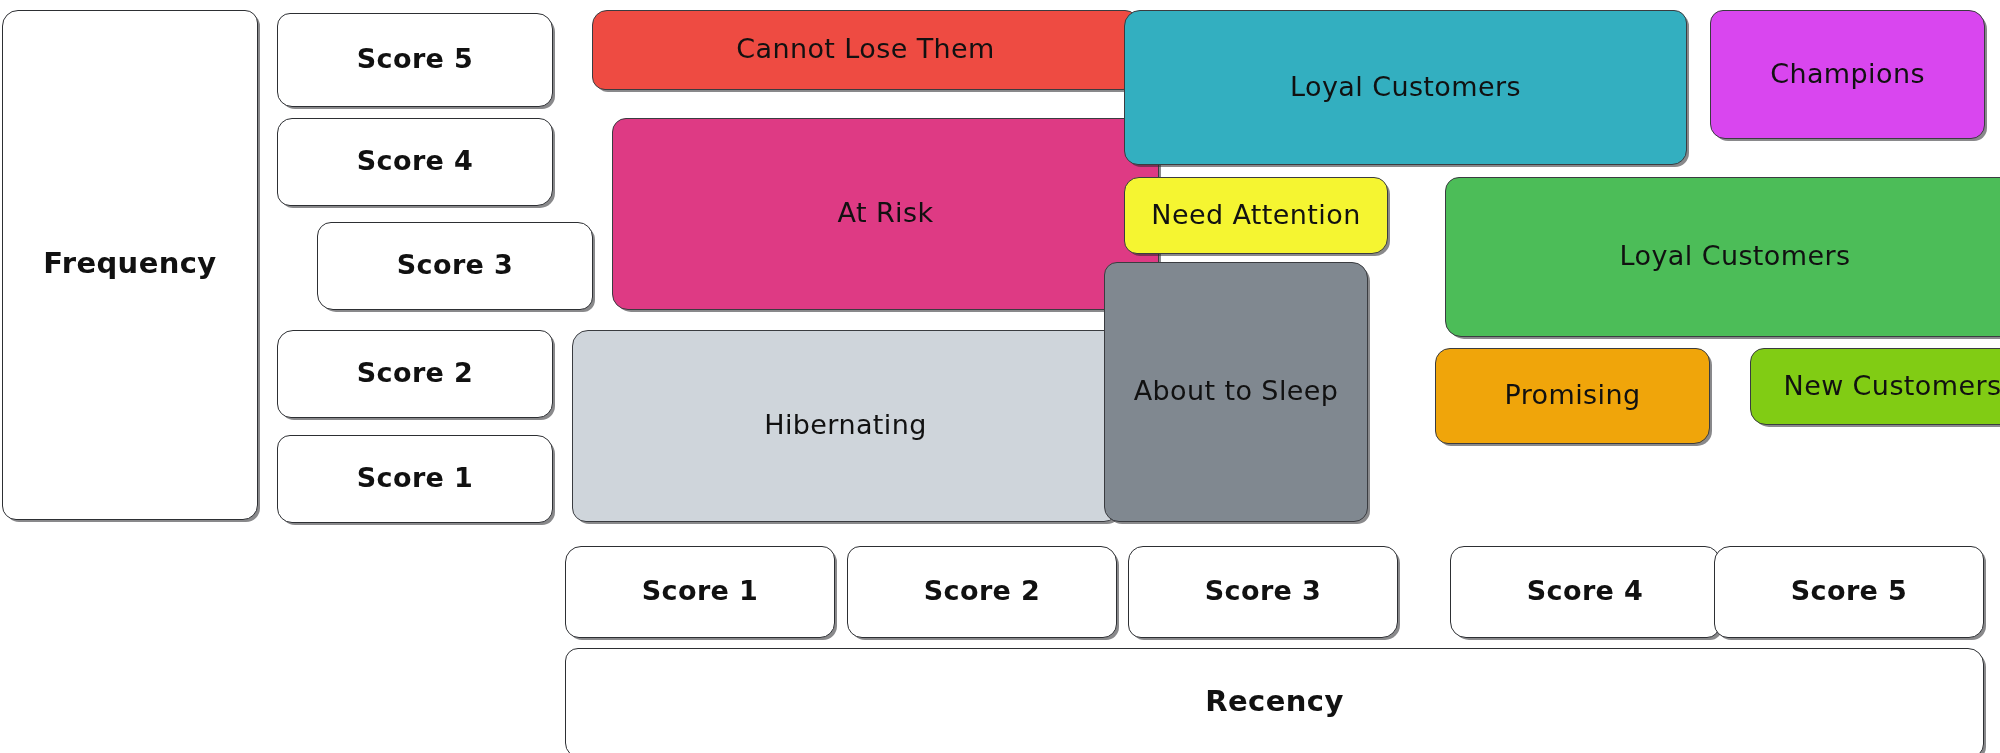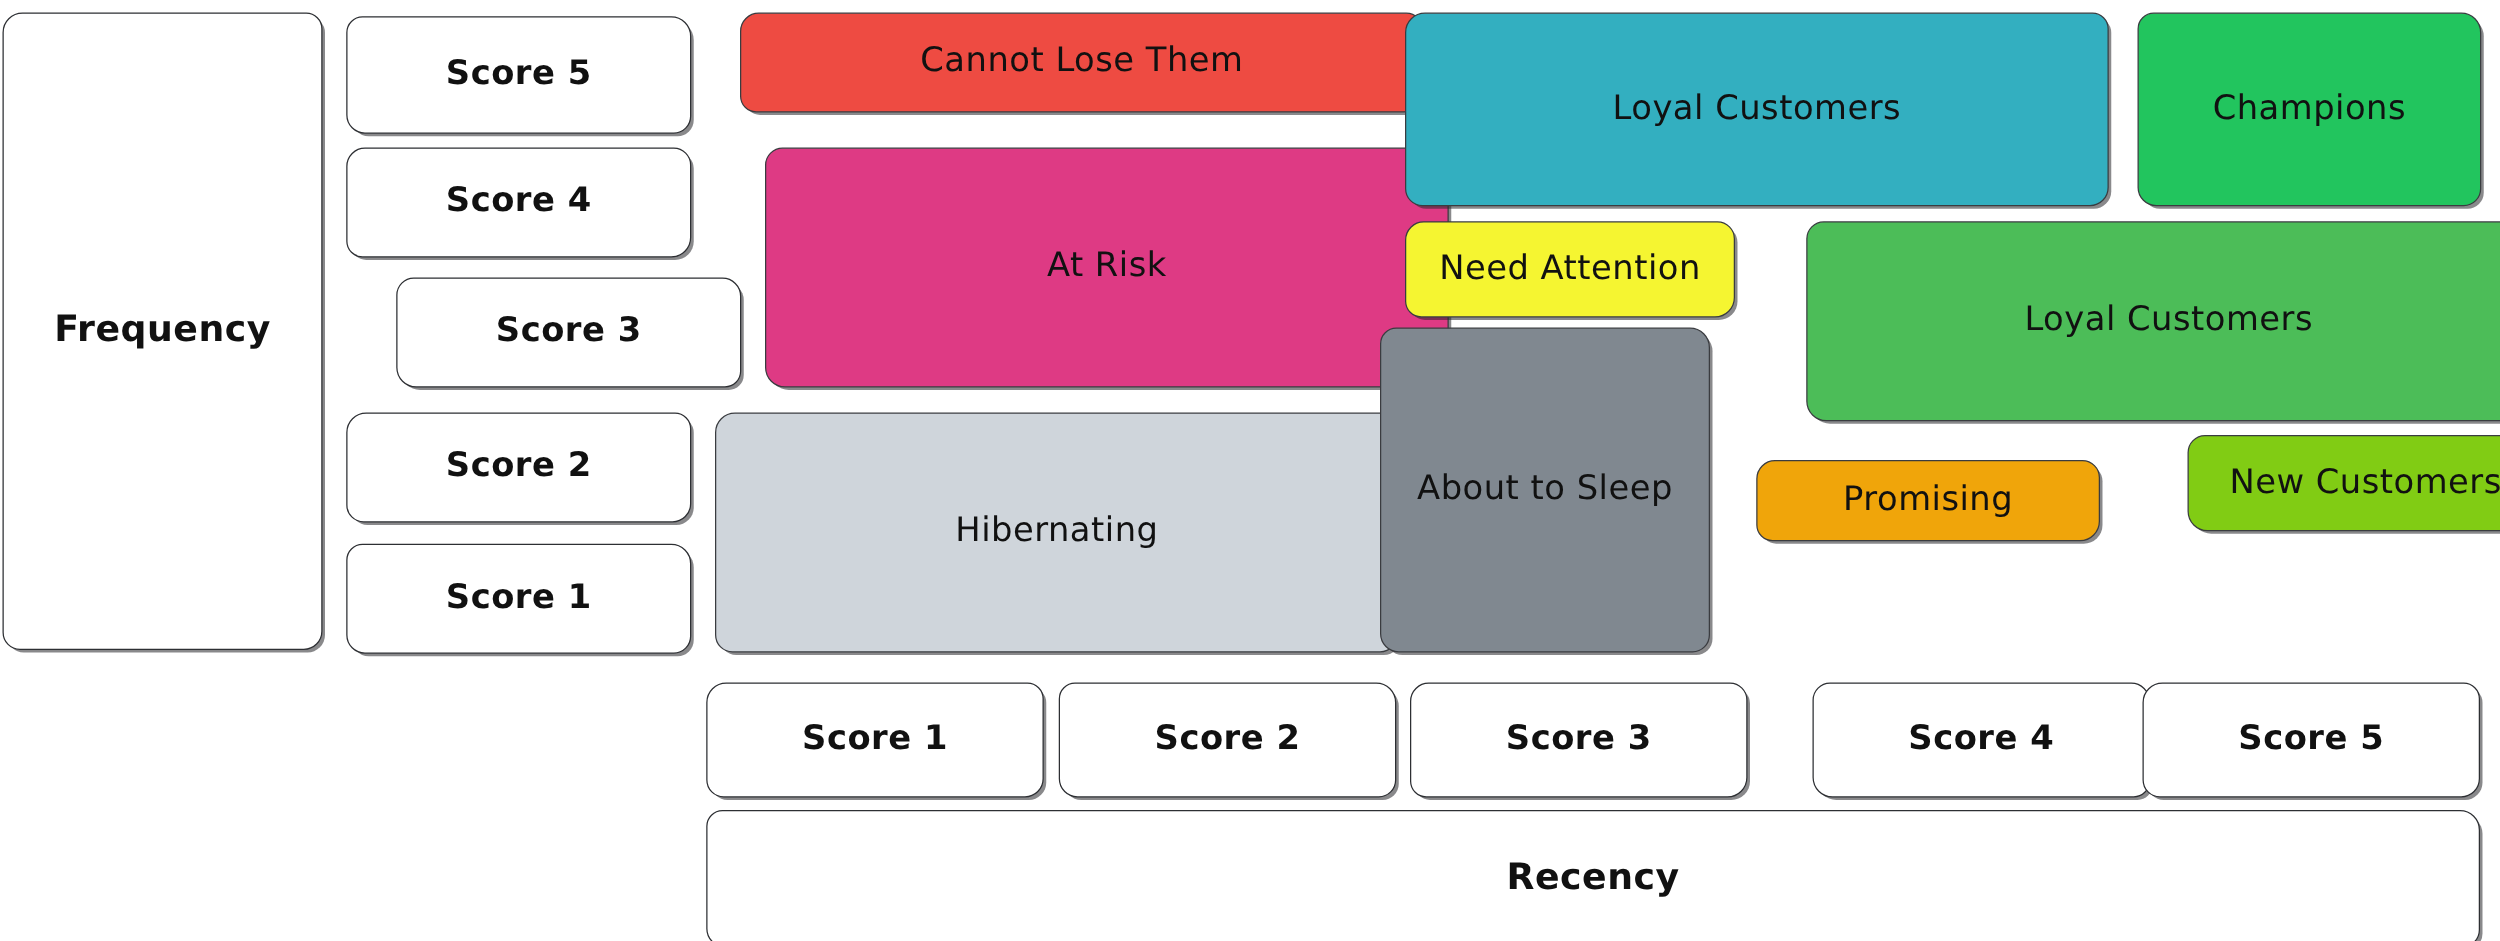--- a/index.html
+++ b/index.html
@@ -81,41 +81,41 @@
   </div>
 
   <div class="node filled j4" style="left:572px; top:118px; width:547px; height:192px; background:#de3a84;">
     <span class="label">At Risk</span>
   </div>
 
   <div class="node filled j1" style="left:1124px; top:10px; width:563px; height:155px; background:#33afc0;">
     <span class="label">Loyal Customers</span>
   </div>
 
-  <div class="node filled j2" style="left:1710px; top:10px; width:275px; height:155px; background:#22c55e;">
+  <div class="node filled j2" style="left:1710px; top:10px; width:275px; height:129px; background:#d946ef;">
     <span class="label">Champions</span>
   </div>
 
   <div class="node filled j3" style="left:1124px; top:177px; width:264px; height:77px; background:#f5f531;">
     <span class="label">Need Attention</span>
   </div>
 
   <div class="node filled j4" style="left:1405px; top:177px; width:580px; height:160px; background:#4cbd58;">
     <span class="label">Loyal Customers</span>
   </div>
 
   <div class="node filled j1" style="left:572px; top:330px; width:547px; height:192px; background:#cfd5db;">
     <span class="label">Hibernating</span>
   </div>
 
   <div class="node filled j2" style="left:1104px; top:262px; width:264px; height:260px; background:#808890;">
     <span class="label">About to Sleep</span>
   </div>
 
-  <div class="node filled j3" style="left:1405px; top:348px; width:275px; height:65px; background:#f0a50a;margin-top:20px;">
+  <div class="node filled j3" style="left:1435px; top:348px; width:275px; height:96px; background:#f0a50a;">
     <span class="label">Promising</span>
   </div>
 
   <div class="node filled j4" style="left:1710px; top:348px; width:275px; height:77px; background:#81cc14;padding-left:20px;">
     <span class="label">New Customers</span>
   </div>
 
   <div class="node plain j1" style="left:565px; top:546px; width:270px; height:92px;">
     <span class="label">Score 1</span>
   </div>

